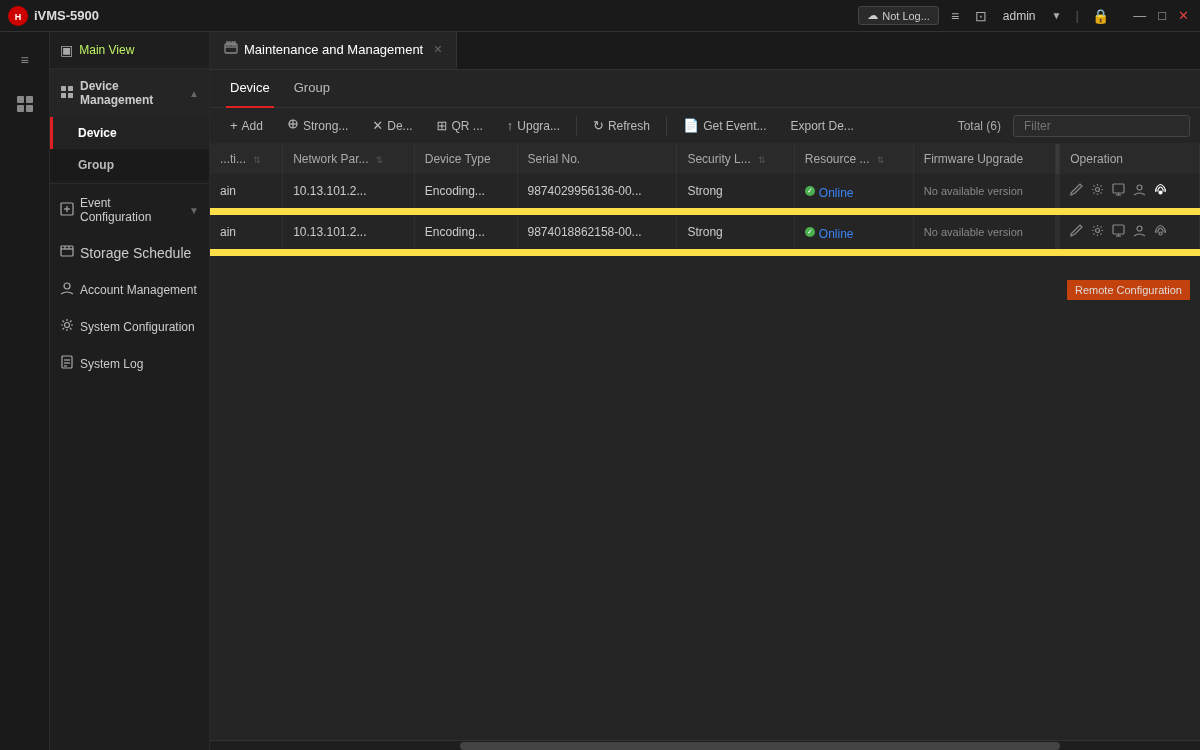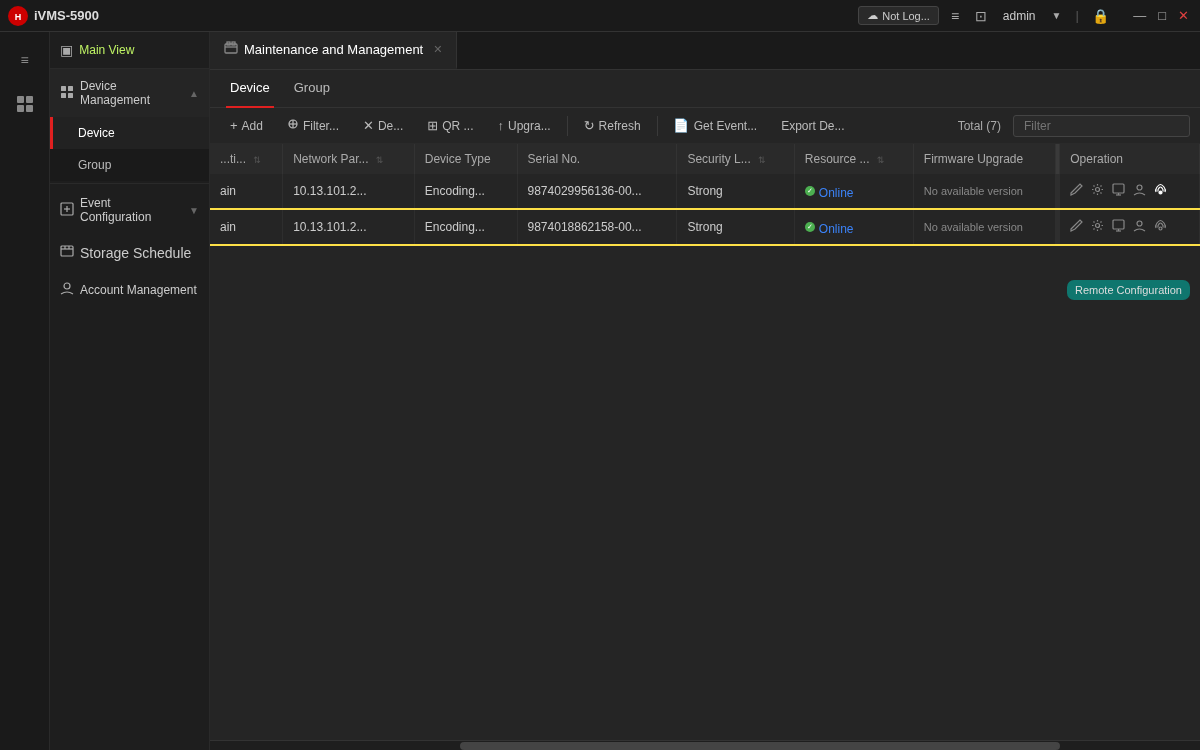--- a/index.html
+++ b/index.html
@@ -119,20 +119,21 @@
     #sidebar {
       width: 160px;
       background: #1e1e1e;
       border-right: 1px solid #2a2a2a;
       display: flex;
       flex-direction: column;
       flex-shrink: 0;
     }
     .sidebar-section {
       padding: 0;
+      font-weight: bold;
     }
     .sidebar-header {
       display: flex;
       align-items: center;
       padding: 10px 10px;
       color: #ccc;
       cursor: pointer;
       font-size: 12px;
       gap: 6px;
     }
@@ -302,21 +303,21 @@
     thead th {
       padding: 8px 10px;
       text-align: left;
       font-weight: normal;
       border-right: 1px solid #333;
       white-space: nowrap;
       position: relative;
     }
     thead th .sort-icon { color: #555; font-size: 9px; margin-left: 4px; }
     tbody tr {
-      border-bottom: 2px solid #fde047;
+      border-bottom: 7px solid #fde047;
     }
     tbody td {
       padding: 8px 10px;
       color: #ccc;
       border-right: 1px solid #2e2e2e;
       white-space: nowrap;
       overflow: hidden;
       text-overflow: ellipsis;
       max-width: 160px;
     }
@@ -349,24 +350,24 @@
     .op-icon {
       color: #888;
       cursor: pointer;
       font-size: 13px;
     }
     .op-icon.highlighted { color: #fff; }
 
     
     .tooltip-box {
       position: fixed;
-      background: #0f766e;
+      background: #c2410c;
       color: #ddd;
       padding: 4px 8px;
-      border-radius: 7px;
+      border-radius: 1px;
       font-size: 11px;
       pointer-events: none;
       z-index: 1000;
       white-space: nowrap;
       right: 10px;
       top: 280px;
     }
 
     
     #hscroll {
@@ -489,21 +490,41 @@
     <div class="sidebar-header">
       <span class="icon">
         <svg width="14" height="14" viewBox="0 0 14 14" fill="none" stroke="#aaa" stroke-width="1.2">
           <circle cx="7" cy="5" r="3"></circle>
           <path d="M1 13 Q7 9 13 13"></path>
         </svg>
       </span>
       <span style="font-size:12px;">Account Management</span>
     </div>
 
-
+    <div class="sidebar-header">
+      <span class="icon">
+        <svg width="14" height="14" viewBox="0 0 14 14" fill="none" stroke="#aaa" stroke-width="1.2">
+          <circle cx="7" cy="7" r="2.5"></circle>
+          <path d="M7 1 L7 3 M7 11 L7 13 M1 7 L3 7 M11 7 L13 7 M2.5 2.5 L4 4 M10 10 L11.5 11.5 M11.5 2.5 L10 4 M4 10 L2.5 11.5"></path>
+        </svg>
+      </span>
+      <span style="font-size:12px;">System Configuration</span>
+    </div>
+
+    <div class="sidebar-header">
+      <span class="icon">
+        <svg width="14" height="14" viewBox="0 0 14 14" fill="none" stroke="#aaa" stroke-width="1.2">
+          <rect x="2" y="1" width="10" height="12" rx="1"></rect>
+          <line x1="4" y1="5" x2="10" y2="5"></line>
+          <line x1="4" y1="8" x2="10" y2="8"></line>
+          <line x1="4" y1="11" x2="7" y2="11"></line>
+        </svg>
+      </span>
+      <span style="font-size:12px;">System Log</span>
+    </div>
   </div>
 
   <div id="content">
 
     <div id="tabbar">
       <div class="tab active">
         <span class="tab-icon">
           <svg width="14" height="14" viewBox="0 0 14 14" fill="none" stroke="#888" stroke-width="1.3">
             <rect x="1" y="3" width="12" height="9" rx="1"></rect>
             <line x1="1" y1="6" x2="13" y2="6"></line>
@@ -531,21 +552,21 @@
         <span>Add</span>
       </button>
       <button class="toolbar-btn">
         <span class="btn-icon">
           <svg width="12" height="12" viewBox="0 0 12 12" fill="none" stroke="#bbb" stroke-width="1.2">
             <circle cx="6" cy="6" r="4"></circle>
             <line x1="6" y1="2" x2="6" y2="10"></line>
             <line x1="2" y1="6" x2="10" y2="6"></line>
           </svg>
         </span>
-        <span>Filter...</span>
+        <span>Strong...</span>
       </button>
       <button class="toolbar-btn">
         <span class="btn-icon">✕</span>
         <span>De...</span>
       </button>
       <button class="toolbar-btn">
         <span class="btn-icon">⊞</span>
         <span>QR ...</span>
       </button>
       <button class="toolbar-btn">
@@ -559,21 +580,21 @@
       </button>
       <div class="toolbar-sep"></div>
       <button class="toolbar-btn">
         <span class="btn-icon">📄</span>
         <span>Get Event...</span>
       </button>
       <button class="toolbar-btn">
         <span>Export De...</span>
       </button>
       <div class="toolbar-spacer"></div>
-      <span class="toolbar-total">Total (7)</span>
+      <span class="toolbar-total">Total (6)</span>
       <input class="toolbar-filter" type="text" placeholder="Filter" style="">
     </div>
 
     <div id="device-table">
       <table>
         <thead>
           <tr>
             <th>...ti... <span class="sort-icon">⇅</span></th>
             <th>Network Par... <span class="sort-icon">⇅</span></th>
             <th>Device Type</th>

